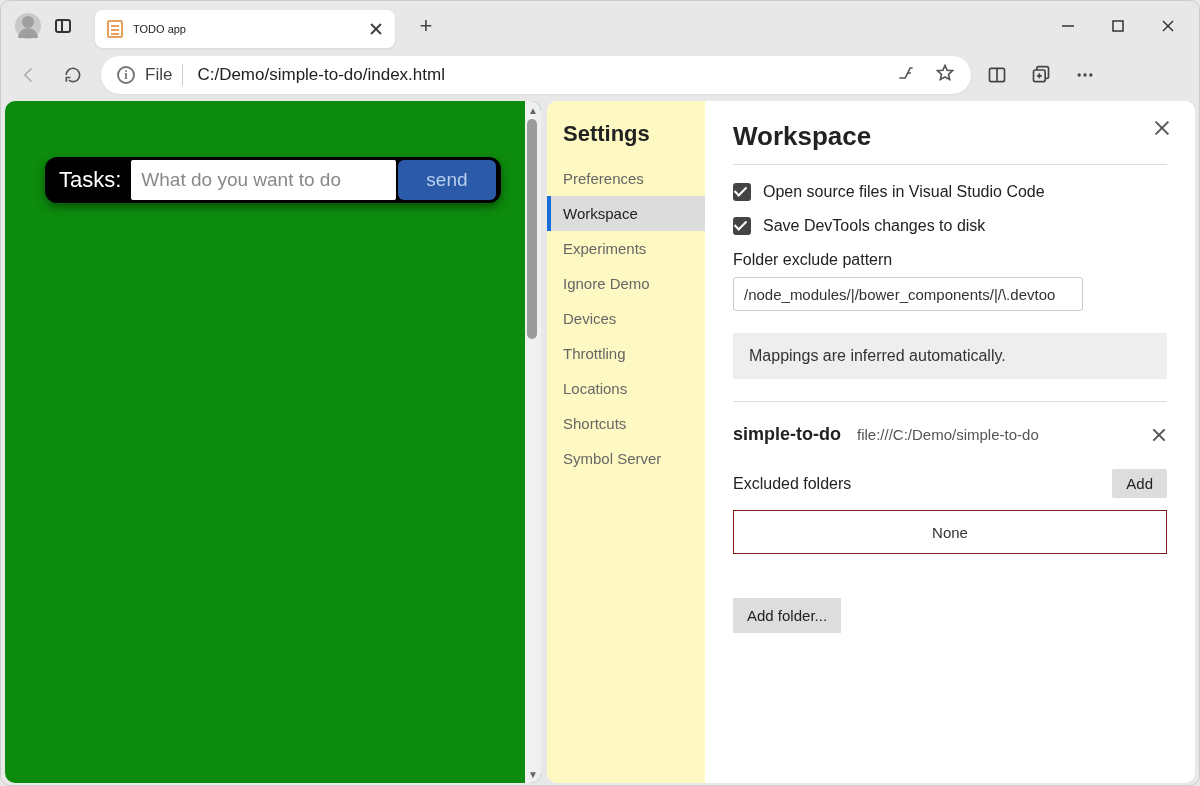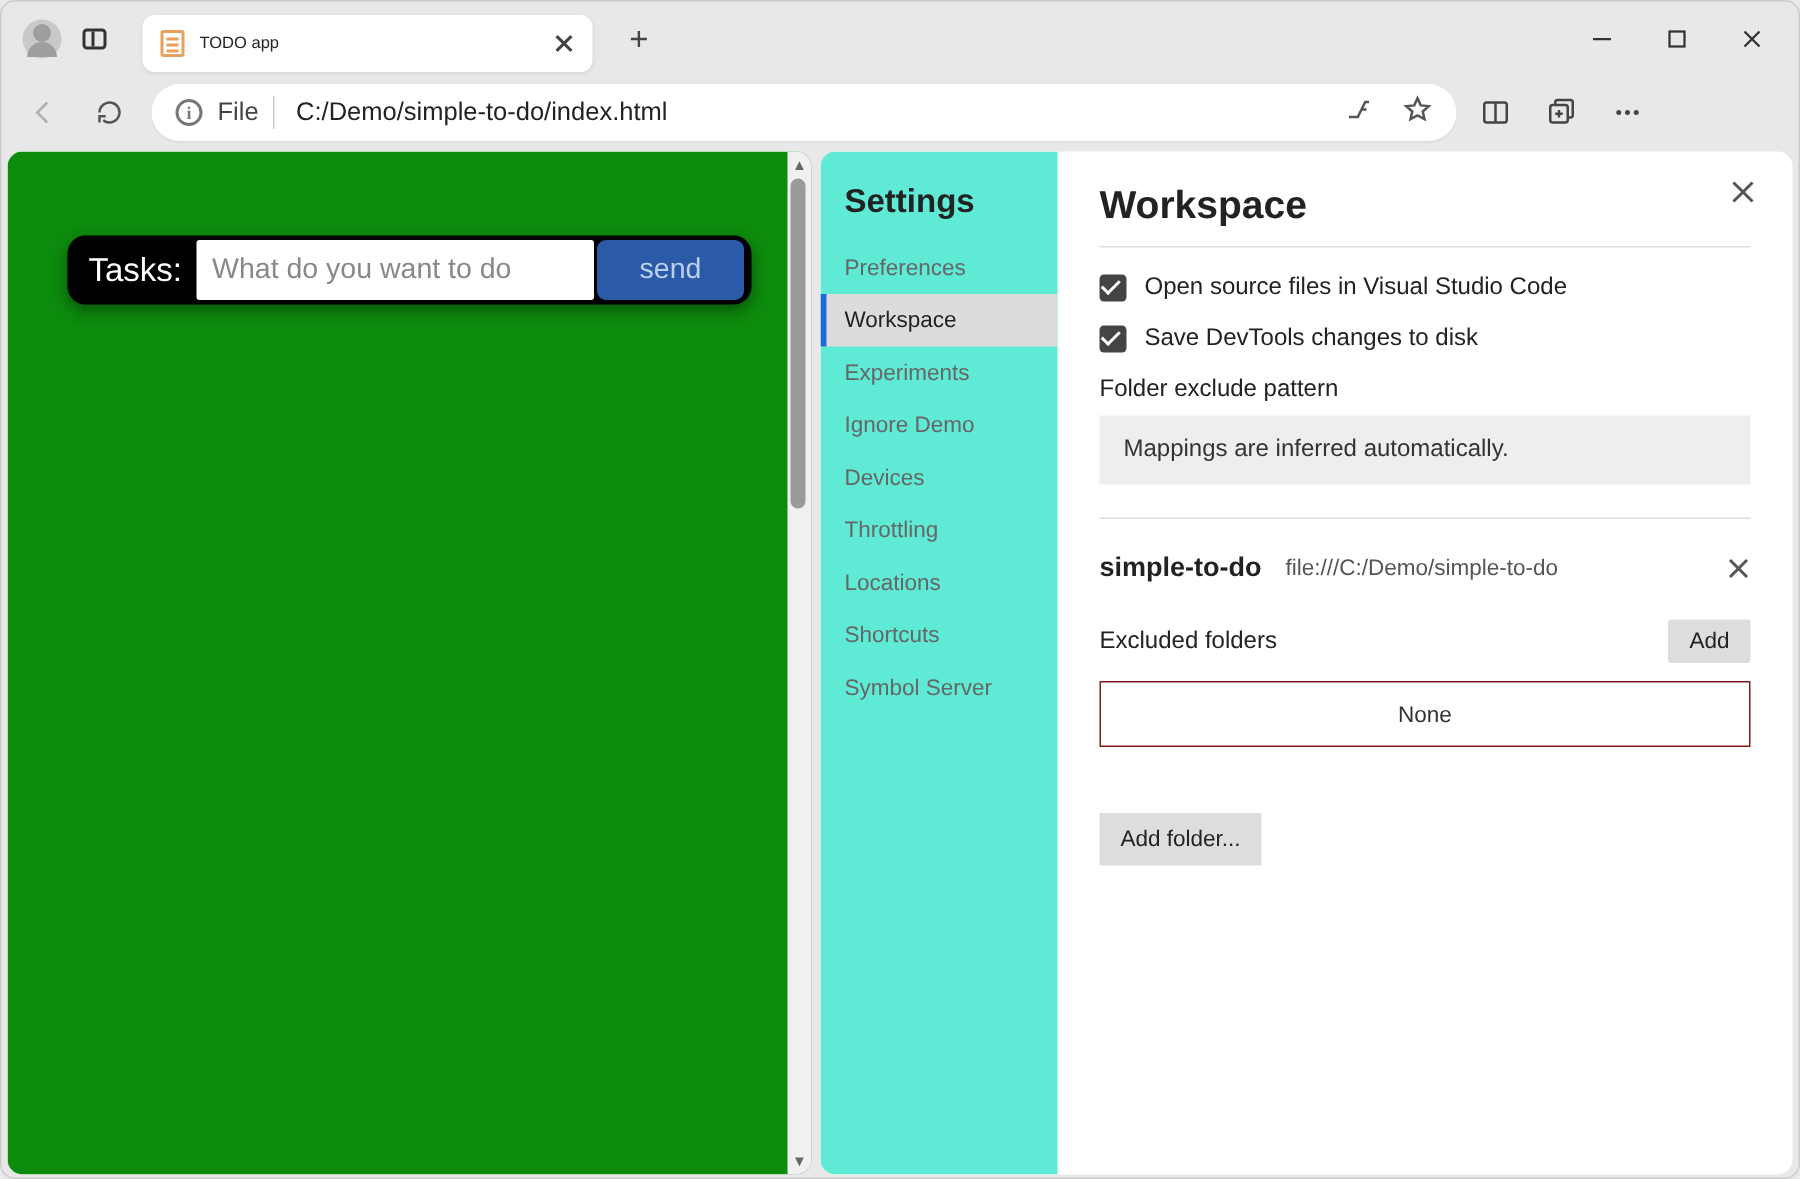--- a/index.html
+++ b/index.html
@@ -53,21 +53,21 @@
   .taskbar input::placeholder { color:#888; }
   .taskbar button { height:40px; border:none; background:#2a5aa8; color:#b9d0ef; font-size:19px; padding:0 28px; border-radius:6px; margin-left:2px; cursor:pointer; }
   .vscroll { position:absolute; right:0; top:0; bottom:0; width:16px; background:#f0f0f0; }
   .vscroll .arrow { position:absolute; left:0; width:16px; height:18px; display:flex; align-items:center; justify-content:center; color:#666; font-size:10px; }
   .vscroll .arrow.up { top:0; }
   .vscroll .arrow.down { bottom:0; }
   .vscroll .thumb { position:absolute; left:2px; width:10px; top:18px; height:220px; background:#9a9a9a; border-radius:5px; }
 
   
   .devtools { flex:1; background:#fff; border-radius:10px; display:flex; overflow:hidden; margin-left:6px; }
-  .settings-side { width:158px; background:#5eead4; padding:20px 0 0 0; }
+  .settings-side { width:158px; background:#fef9c3; padding:20px 0 0 0; }
   .settings-side h2 { font-size:22px; font-weight:600; color:#222; padding:0 16px 14px 16px; }
   .settings-side .item { padding:9px 16px; font-size:15px; color:#666; cursor:pointer; }
   .settings-side .item.active { background:#dcdcdc; color:#222; border-left:4px solid #1a6dd8; padding-left:12px; }
   .settings-main { flex:1; padding:20px 28px; position:relative; overflow:auto; }
   .settings-main .close { position:absolute; top:18px; right:24px; width:18px; height:18px; cursor:pointer; }
   .settings-main .close::before, .settings-main .close::after { content:""; position:absolute; left:8px; top:0; width:2px; height:18px; background:#555; }
   .settings-main .close::before { transform:rotate(45deg); }
   .settings-main .close::after { transform:rotate(-45deg); }
   .settings-main h1 { font-size:26px; font-weight:600; color:#222; padding-bottom:12px; border-bottom:1px solid #ddd; margin-bottom:18px; }
   .check-row { display:flex; align-items:center; margin-bottom:16px; font-size:16px; color:#222; }
@@ -212,20 +212,21 @@
       <div class="check-row">
         <div class="cb"></div>
         <span>Open source files in Visual Studio Code</span>
       </div>
       <div class="check-row">
         <div class="cb"></div>
         <span>Save DevTools changes to disk</span>
       </div>
 
       <div class="field-label">Folder exclude pattern</div>
+      <input class="text-input" value="/node_modules/|/bower_components/|/\.devtoo" style="">
 
       <div class="info-banner">Mappings are inferred automatically.</div>
       <hr class="hr">
 
       <div class="ws-row">
         <span class="name">simple-to-do</span>
         <span class="path">file:///C:/Demo/simple-to-do</span>
         <div class="rm"></div>
       </div>
 

